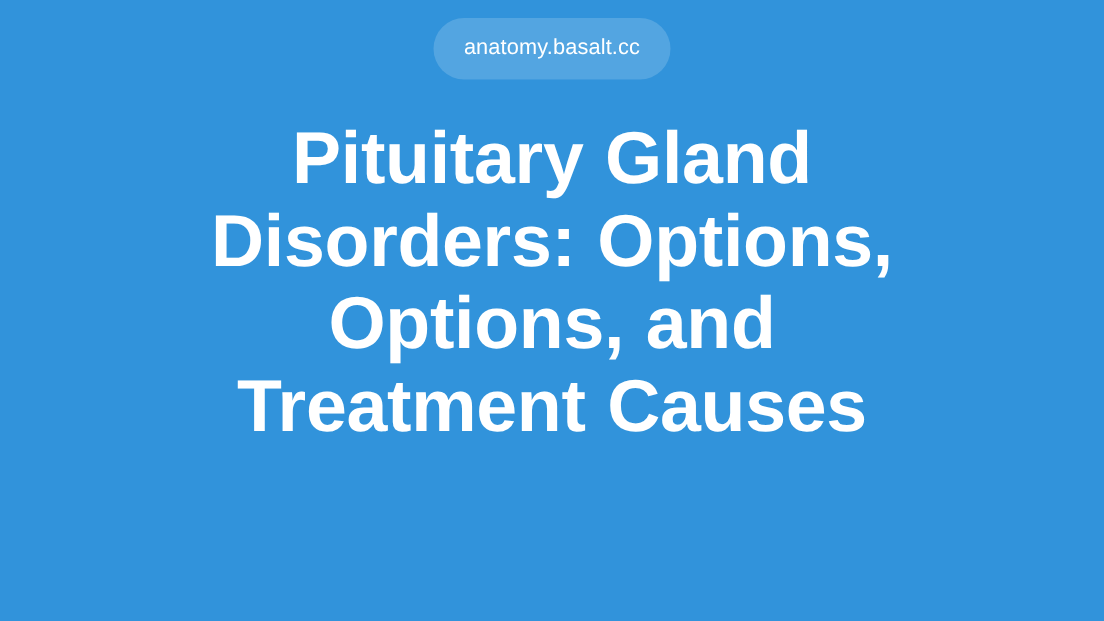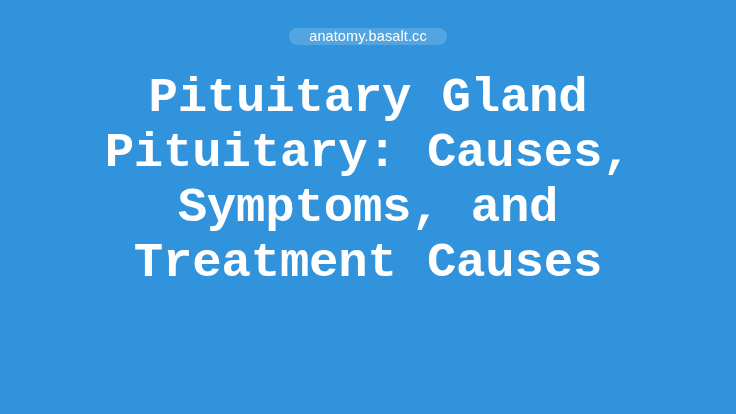--- a/index.html
+++ b/index.html
@@ -17,23 +17,23 @@
     position: relative;
     box-sizing: border-box;
     width: 736px;
     height: 414px;
     background: #3193db;
     display: flex;
     flex-direction: column;
     align-items: center;
   }
   .domain-badge {
-    margin-top: 28px;
+    margin-top: 12px;
     height: 17px;
-    padding: 0 20px;
+    padding: 12px 20px;
     border-radius: 999px;
     background: rgba(255, 255, 255, 0.17);
     display: flex;
     align-items: center;
     justify-content: center;
   }
   .domain-badge-label {
     color: #ffffff;
     font-size: 14.5px;
     font-weight: 400;
@@ -51,32 +51,31 @@
     font-size: 49px;
     font-weight: 700;
     line-height: 55px;
     letter-spacing: -0.2px;
     text-align: center;
     word-spacing: 1px;
   }
   .headline-line {
     display: block;
     white-space: nowrap;
-    font-family: Liberation Mono, monospace;
   }
 </style>
 </head>
 <body>
 
 <div class="card">
 
   <div class="domain-badge">
     <span class="domain-badge-label">anatomy.basalt.cc</span>
   </div>
 
   <h1 class="headline">
     <span class="headline-line">Pituitary Gland</span>
-    <span class="headline-line">Pituitary: Causes,</span>
-    <span class="headline-line">Symptoms, and</span>
+    <span class="headline-line">Disorders: Options,</span>
+    <span class="headline-line">Options, and</span>
     <span class="headline-line">Treatment Causes</span>
   </h1>
 
 </div>
 
 </body></html>

